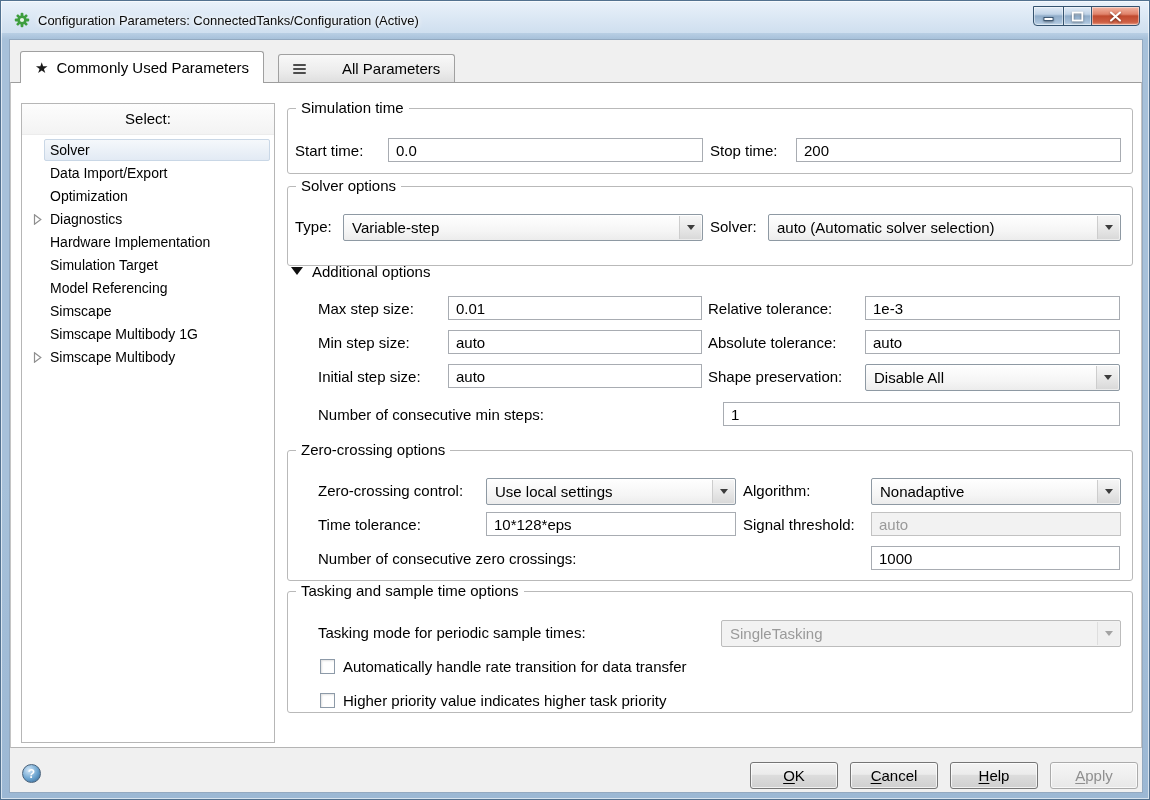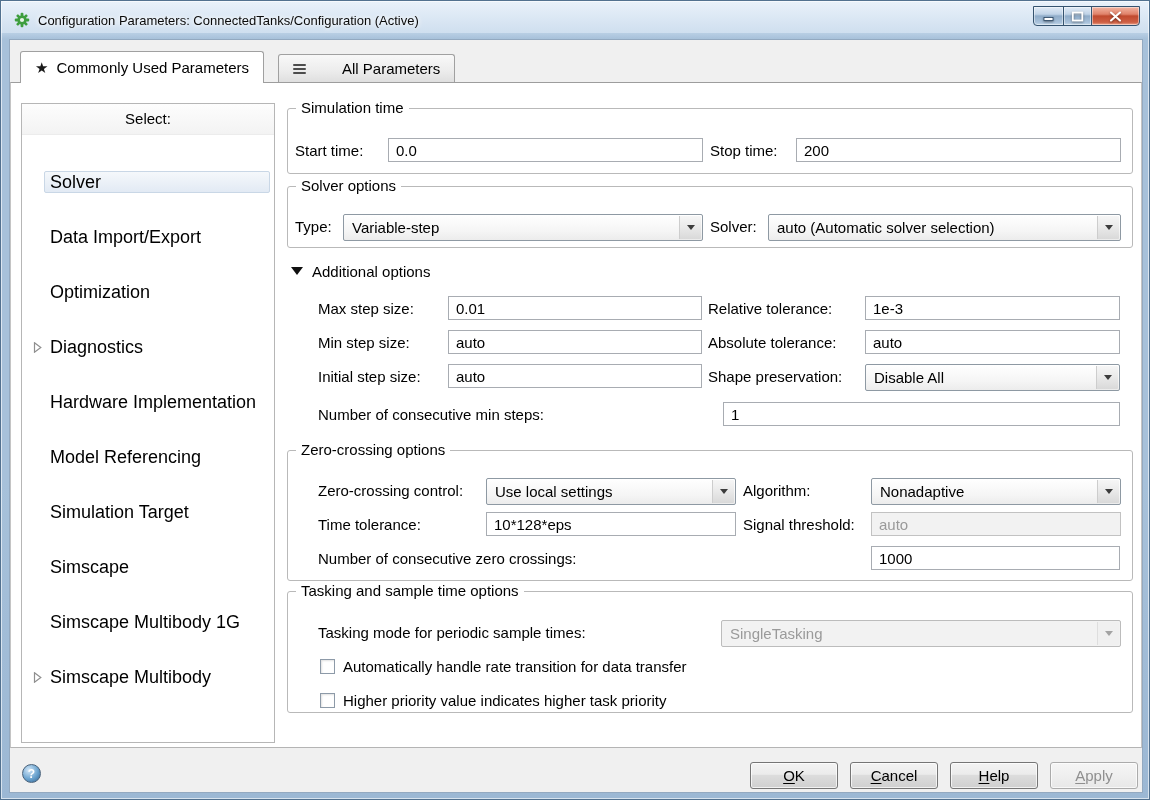--- a/index.html
+++ b/index.html
@@ -28,21 +28,21 @@
   .star{font-size:15px;color:#1a1a1a;line-height:1;}
   .list-glyph{display:inline-block;width:13px;}
   .list-glyph i{display:block;height:2px;background:#4d4d4d;margin:2px 0;border-radius:1px;}
   
   .panel{position:absolute;left:0;top:42px;width:1132px;height:666px;box-sizing:border-box;background:#fff;
     border-top:1px solid #9d9d9d;border-left:1px solid #c4c4c4;border-right:1px solid #c4c4c4;border-bottom:1px solid #b4b4b4;z-index:2;}
   
   .sidebar{position:absolute;left:10px;top:20px;width:254px;height:640px;box-sizing:border-box;border:1px solid #b6b6b6;background:#fff;}
   .sb-header{height:30px;line-height:30px;text-align:center;font-size:15px;background:linear-gradient(#fdfdfd,#f3f3f3);border-bottom:1px solid #ececec;}
   .tree{position:absolute;left:0;right:0;top:31px;bottom:0;padding-top:4px;}
-  .titem{position:relative;height:23px;font-size:18px;cursor:default;margin-top:32px;}
+  .titem{position:relative;height:23px;font-size:14px;cursor:default;}
   .titem .tlabel{position:absolute;left:28px;top:0;line-height:23px;z-index:2;white-space:nowrap;}
   .titem.selected::before{content:"";position:absolute;left:22px;right:4px;top:0;height:22px;box-sizing:border-box;
     background:linear-gradient(#f5f8fb,#e2eaf4);border:1px solid #c9d7e6;border-radius:2px;z-index:1;}
   .texp{position:absolute;left:11px;top:6px;z-index:2;line-height:0;}
   
   .group{position:absolute;border:1px solid #b9b9b9;border-radius:3px;box-sizing:border-box;}
   .gtitle{position:absolute;top:-10px;left:8px;background:#fff;padding:0 5px;font-size:15px;white-space:nowrap;}
   .lbl{position:absolute;font-size:15px;line-height:26px;white-space:nowrap;color:#000;}
   .txt{position:absolute;height:24px;box-sizing:border-box;border:1px solid #a8acb2;padding:0 7px;
     font-family:"Liberation Sans",sans-serif;font-size:15px;color:#000;background:#fff;outline:none;}
@@ -141,24 +141,24 @@
           <div class="titem">
             <span class="texp"><svg width="9" height="11" viewBox="0 0 9 11">
                   <path d="M1.5 0.8 L7.8 5.5 L1.5 10.2 Z" fill="#ffffff" stroke="#8f8f8f" stroke-width="1.2"></path>
                 </svg></span>
             <span class="tlabel">Diagnostics</span>
           </div>
           <div class="titem">
             <span class="tlabel">Hardware Implementation</span>
           </div>
           <div class="titem">
+            <span class="tlabel">Simulation Target</span>
+          </div>
+          <div class="titem">
             <span class="tlabel">Model Referencing</span>
-          </div>
-          <div class="titem">
-            <span class="tlabel">Simulation Target</span>
           </div>
           <div class="titem">
             <span class="tlabel">Simscape</span>
           </div>
           <div class="titem">
             <span class="tlabel">Simscape Multibody 1G</span>
           </div>
           <div class="titem">
             <span class="texp"><svg width="9" height="11" viewBox="0 0 9 11">
                   <path d="M1.5 0.8 L7.8 5.5 L1.5 10.2 Z" fill="#ffffff" stroke="#8f8f8f" stroke-width="1.2"></path>
@@ -169,21 +169,21 @@
       </div>
 
       <div class="group" style="left:276px;top:25px;width:846px;height:66px;">
         <span class="gtitle">Simulation time</span>
       </div>
       <span class="lbl" style="left:284px;top:55px;">Start time:</span>
       <input class="txt" style="left: 377px; top: 55px; width: 315px;" value="0.0">
       <span class="lbl" style="left:699px;top:55px;">Stop time:</span>
       <input class="txt" style="left: 785px; top: 55px; width: 325px;" value="200">
 
-      <div class="group" style="left:276px;top:103px;width:846px;height:62px;">
+      <div class="group" style="left:276px;top:103px;width:846px;height:80px;">
         <span class="gtitle">Solver options</span>
       </div>
       <span class="lbl" style="left:284px;top:131px;">Type:</span>
       <div class="combo" style="left:332px;top:131px;width:360px;">
         <span class="combo-text">Variable-step</span>
         <span class="combo-btn">
             <i class="arr"></i>
           </span>
       </div>
       <span class="lbl" style="left:699px;top:131px;">Solver:</span>

